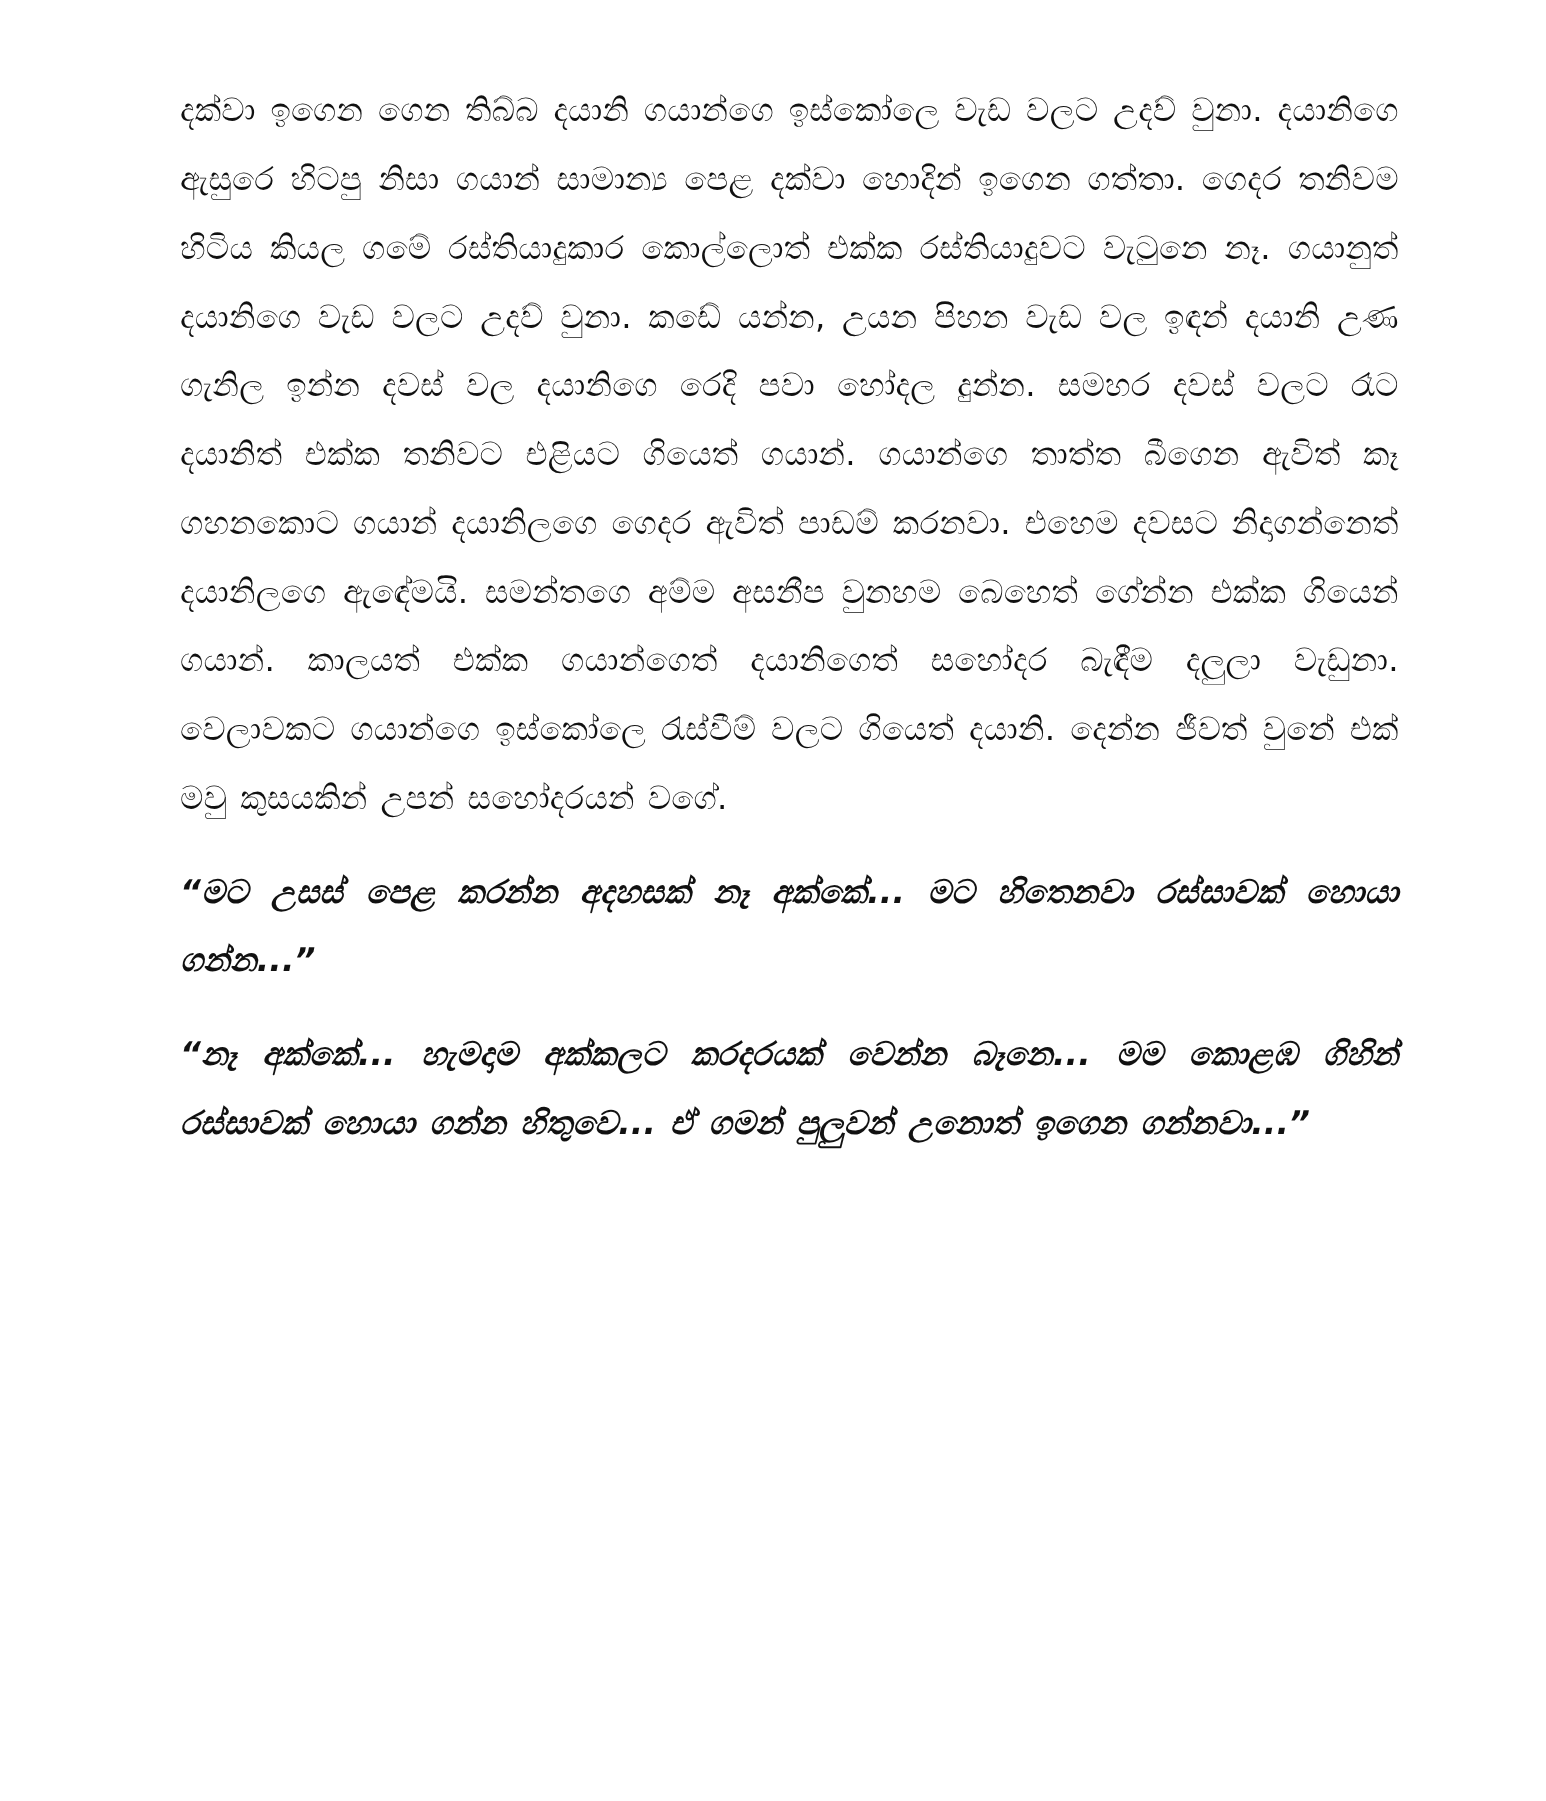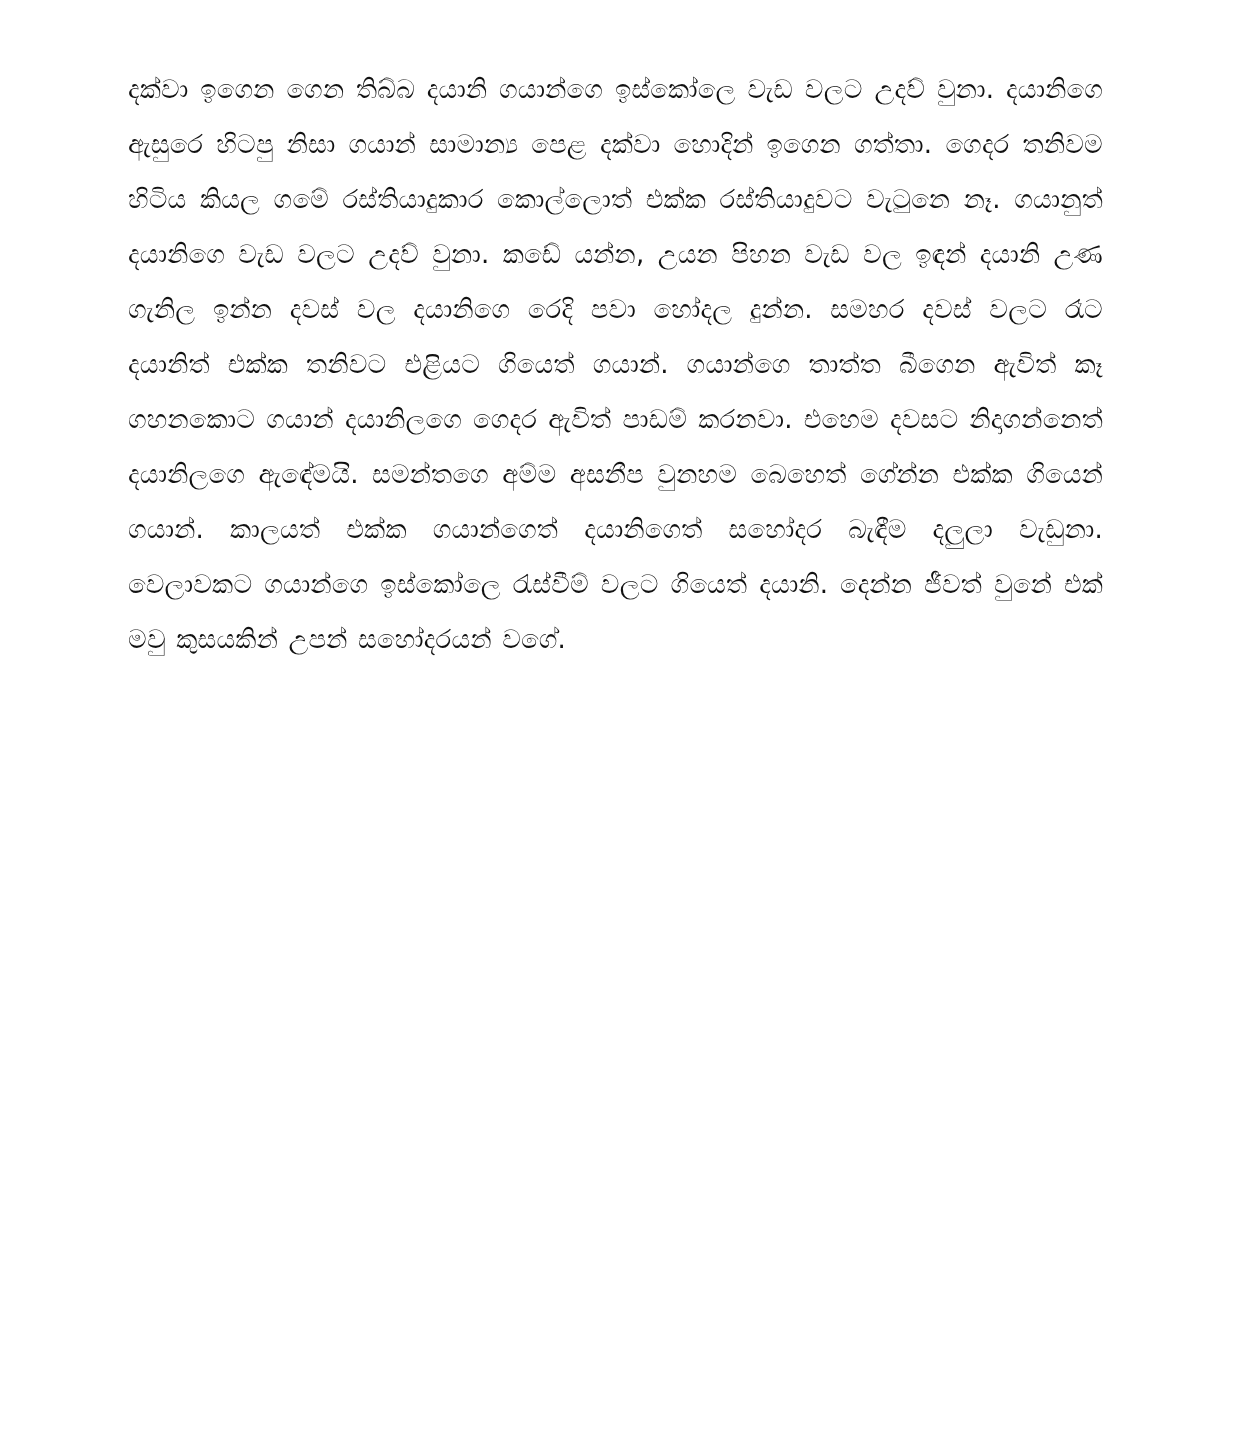--- a/index.html
+++ b/index.html
@@ -12,21 +12,21 @@
     width: 1237px;
     height: 1441px;
     background: #ffffff;
     overflow: hidden;
     font-family: "DejaVu Sans", sans-serif;
     color: #111111;
   }
   .doc-content {
     position: absolute;
     top: 62px;
-    left: 128px;
+    left: 144px;
     width: 975px;
   }
   .para {
     font-size: 26px;
     line-height: 55px;
     text-align: justify;
     margin: 0 0 20px 0;
     letter-spacing: 0.2px;
     word-spacing: 2px;
   }
@@ -46,17 +46,19 @@
 </head>
 <body>
 
 <div class="doc-page">
   <div class="doc-content">
 
     <p class="para body-style">දක්වා ඉගෙන ගෙන තිබ්බ දයානි ගයාන්ගෙ ඉස්කෝලෙ වැඩ වලට උදව් වුනා. දයානිගෙ ඇසුරෙ හිටපු නිසා ගයාන් සාමාන්‍ය පෙළ දක්වා හොදින් ඉගෙන ගත්තා. ගෙදර තනිවම හිටිය කියල ගමේ රස්තියාදුකාර කොල්ලොත් එක්ක රස්තියාදුවට වැටුනෙ නෑ. ගයානුත් දයානිගෙ වැඩ වලට උදව් වුනා. කඩේ යන්න, උයන පිහන වැඩ වල ඉඳන් දයානි උණ ගැනිල ඉන්න දවස් වල දයානිගෙ රෙදි පවා හෝදල දුන්න. සමහර දවස් වලට රෑට දයානිත් එක්ක තනිවට එළියට ගියෙත් ගයාන්.  ගයාන්ගෙ තාත්ත බීගෙන ඇවිත් කෑ ගහනකොට ගයාන් දයානිලගෙ ගෙදර ඇවිත් පාඩම් කරනවා. එහෙම දවසට නිදාගන්නෙත් දයානිලගෙ ඇඳේමයි. සමන්තගෙ අම්ම අසනීප වුනහම බෙහෙත් ගේන්න එක්ක ගියෙන් ගයාන්. කාලයත් එක්ක ගයාන්ගෙත් දයානිගෙත් සහෝදර බැඳීම දලුලා වැඩුනා. වෙලාවකට ගයාන්ගෙ ඉස්කෝලෙ රැස්වීම් වලට ගියෙත් දයානි. දෙන්න ජීවත් වුනේ එක් මවු කුසයකින් උපන් සහෝදරයන් වගේ.</p>
 
 
 
+    <p class="para quote-style">“මට උසස් පෙළ කරන්න අදහසක් නෑ අක්කේ... මට හිතෙනවා රස්සාවක් හොයා ගන්න...”</p>
 
 
+    <p class="para quote-style">“නෑ අක්කේ... හැමදාම අක්කලට කරදරයක් වෙන්න බෑනෙ... මම කොළඹ ගිහින් රස්සාවක් හොයා ගන්න හිතුවෙ... ඒ ගමන් පුලුවන් උනොත් ඉගෙන ගන්නවා...”</p>
 
   </div>
 </div>
 
 </body></html>

